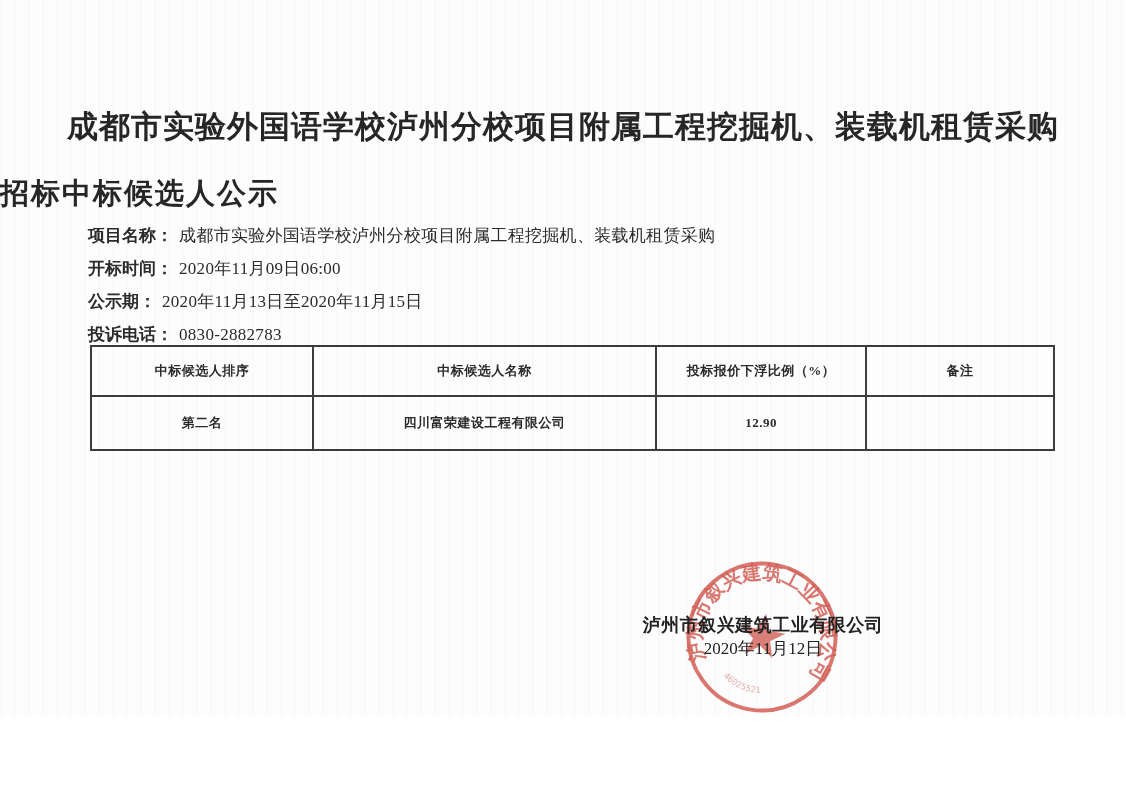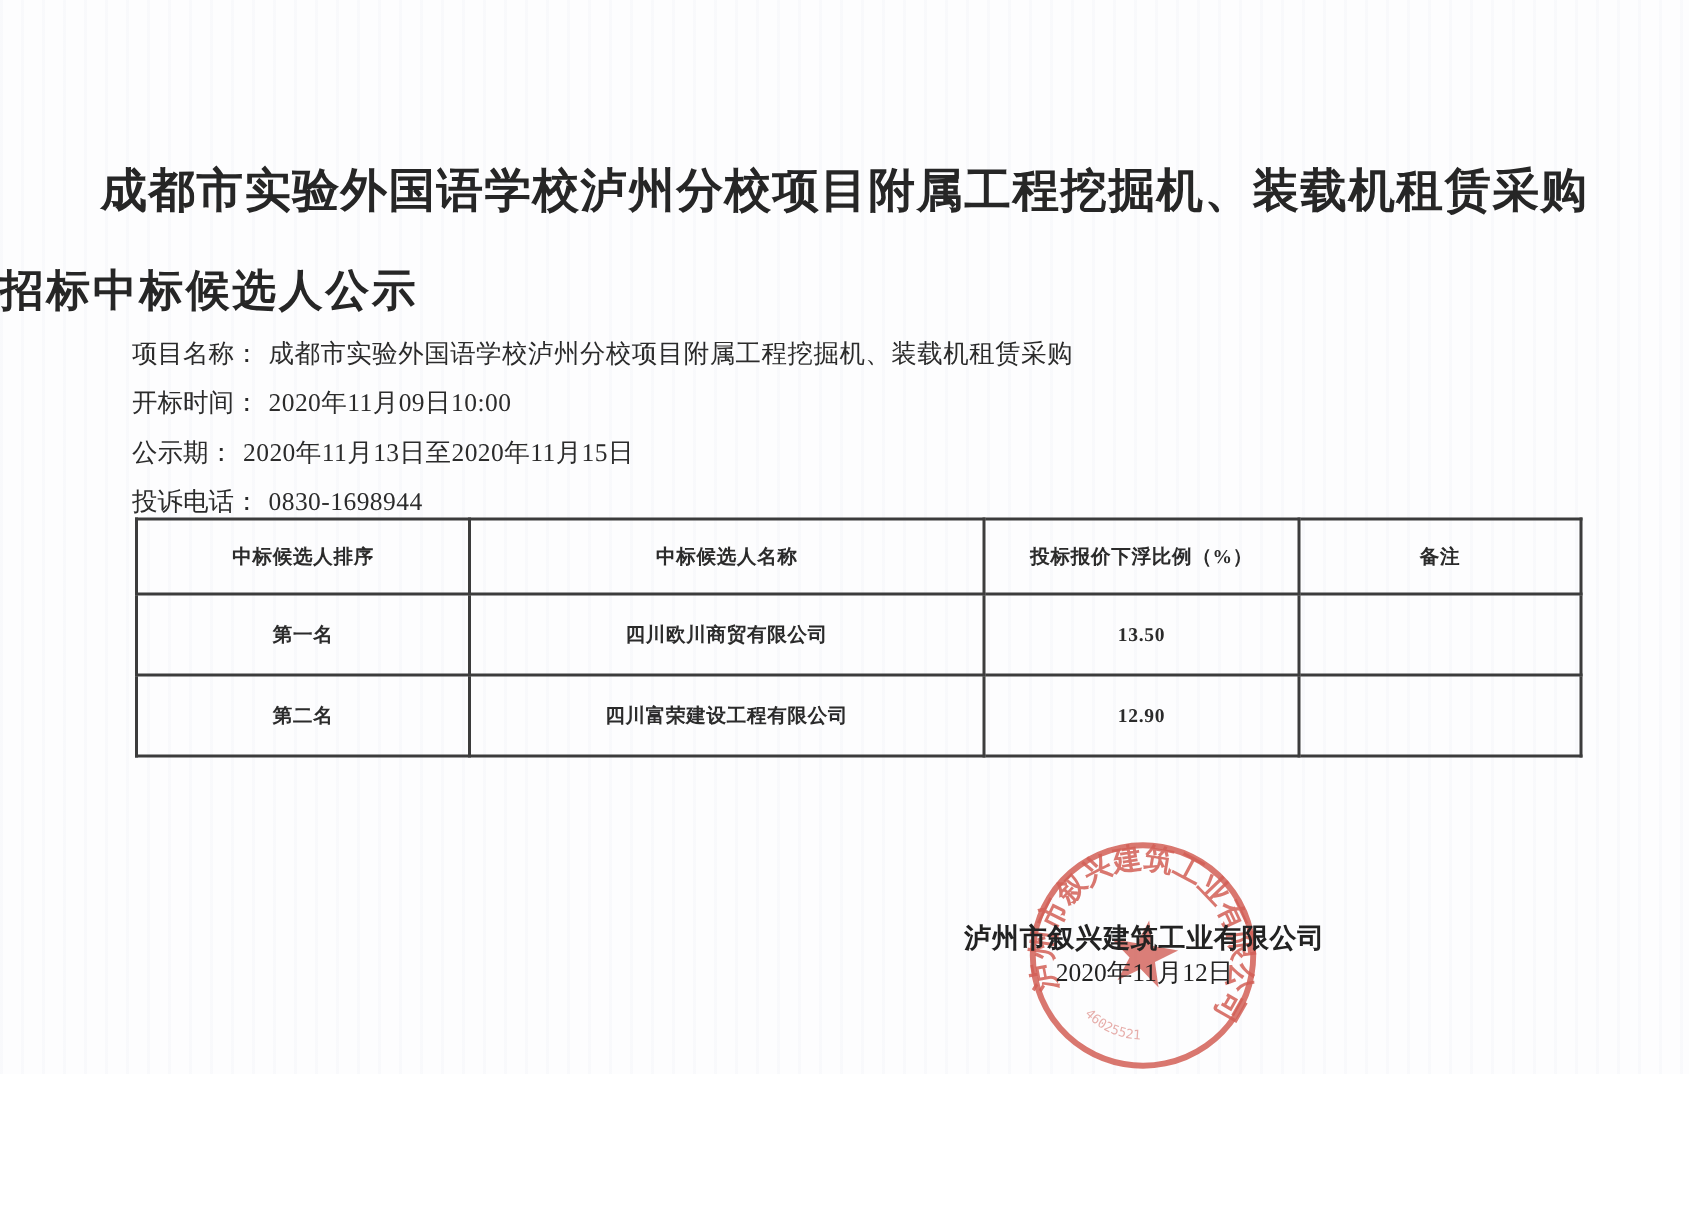--- a/index.html
+++ b/index.html
@@ -32,21 +32,21 @@
     font-size: 29px;
     font-weight: bold;
     letter-spacing: 2px;
     color: #262626;
   }
   .info-block {
     position: absolute;
     top: 219px; left: 88px;
   }
   .info-line { font-size: 17px; line-height: 33px; white-space: nowrap; color: #2b2b2b; }
-  .info-line .label { font-weight: normal; margin-right: 6px; }
+  .info-line .label { font-weight: bold; margin-right: 6px; }
   .info-line .value { font-weight: normal; letter-spacing: 0.3px; }
 
   table.bid-table {
     position: absolute;
     top: 345px; left: 90px;
     width: 963px;
     border-collapse: collapse;
     table-layout: fixed;
   }
   .bid-table th, .bid-table td {
@@ -91,46 +91,40 @@
 <div class="page">
 
   <div class="title-line1">成都市实验外国语学校泸州分校项目附属工程挖掘机、装载机租赁采购</div>
   <div class="title-line2">招标中标候选人公示</div>
 
   <div class="info-block">
     <div class="info-line">
       <span class="label">项目名称：</span><span class="value">成都市实验外国语学校泸州分校项目附属工程挖掘机、装载机租赁采购</span>
     </div>
     <div class="info-line">
-      <span class="label">开标时间：</span><span class="value">2020年11月09日10:00</span>
+      <span class="label">开标时间：</span><span class="value">2020年11月09日06:00</span>
     </div>
     <div class="info-line">
       <span class="label">公示期：</span><span class="value">2020年11月13日至2020年11月15日</span>
     </div>
     <div class="info-line">
-      <span class="label">投诉电话：</span><span class="value">0830-1698944</span>
+      <span class="label">投诉电话：</span><span class="value">0830-2882783</span>
     </div>
   </div>
 
   <table class="bid-table">
     <thead>
       <tr>
         <th class="col-rank">中标候选人排序</th>
         <th class="col-name">中标候选人名称</th>
         <th class="col-ratio">投标报价下浮比例（%）</th>
         <th class="col-note">备注</th>
       </tr>
     </thead>
     <tbody>
-      <tr>
-        <td>第一名</td>
-        <td>四川欧川商贸有限公司</td>
-        <td>13.50</td>
-        <td></td>
-      </tr>
       <tr>
         <td>第二名</td>
         <td>四川富荣建设工程有限公司</td>
         <td>12.90</td>
         <td></td>
       </tr>
     </tbody>
   </table>
 
   <div class="signature">

